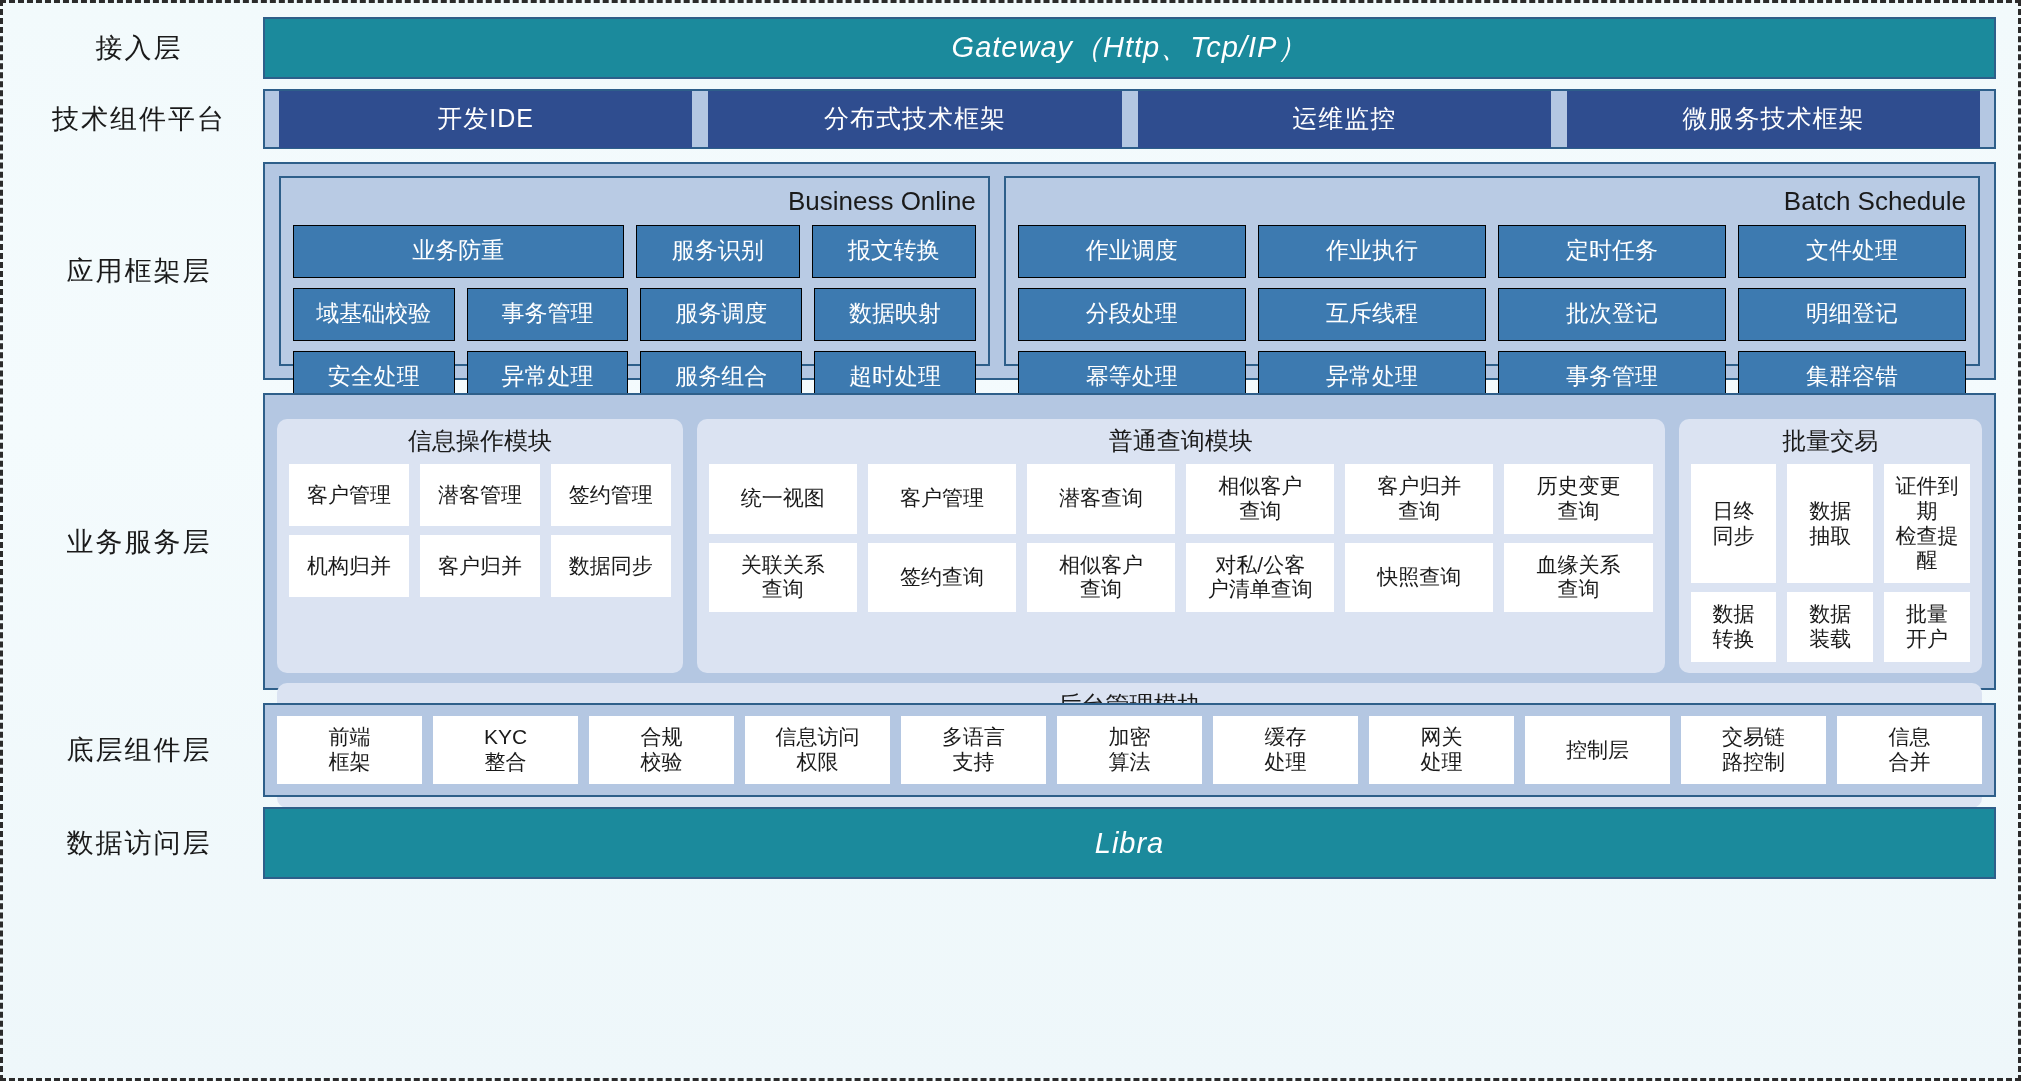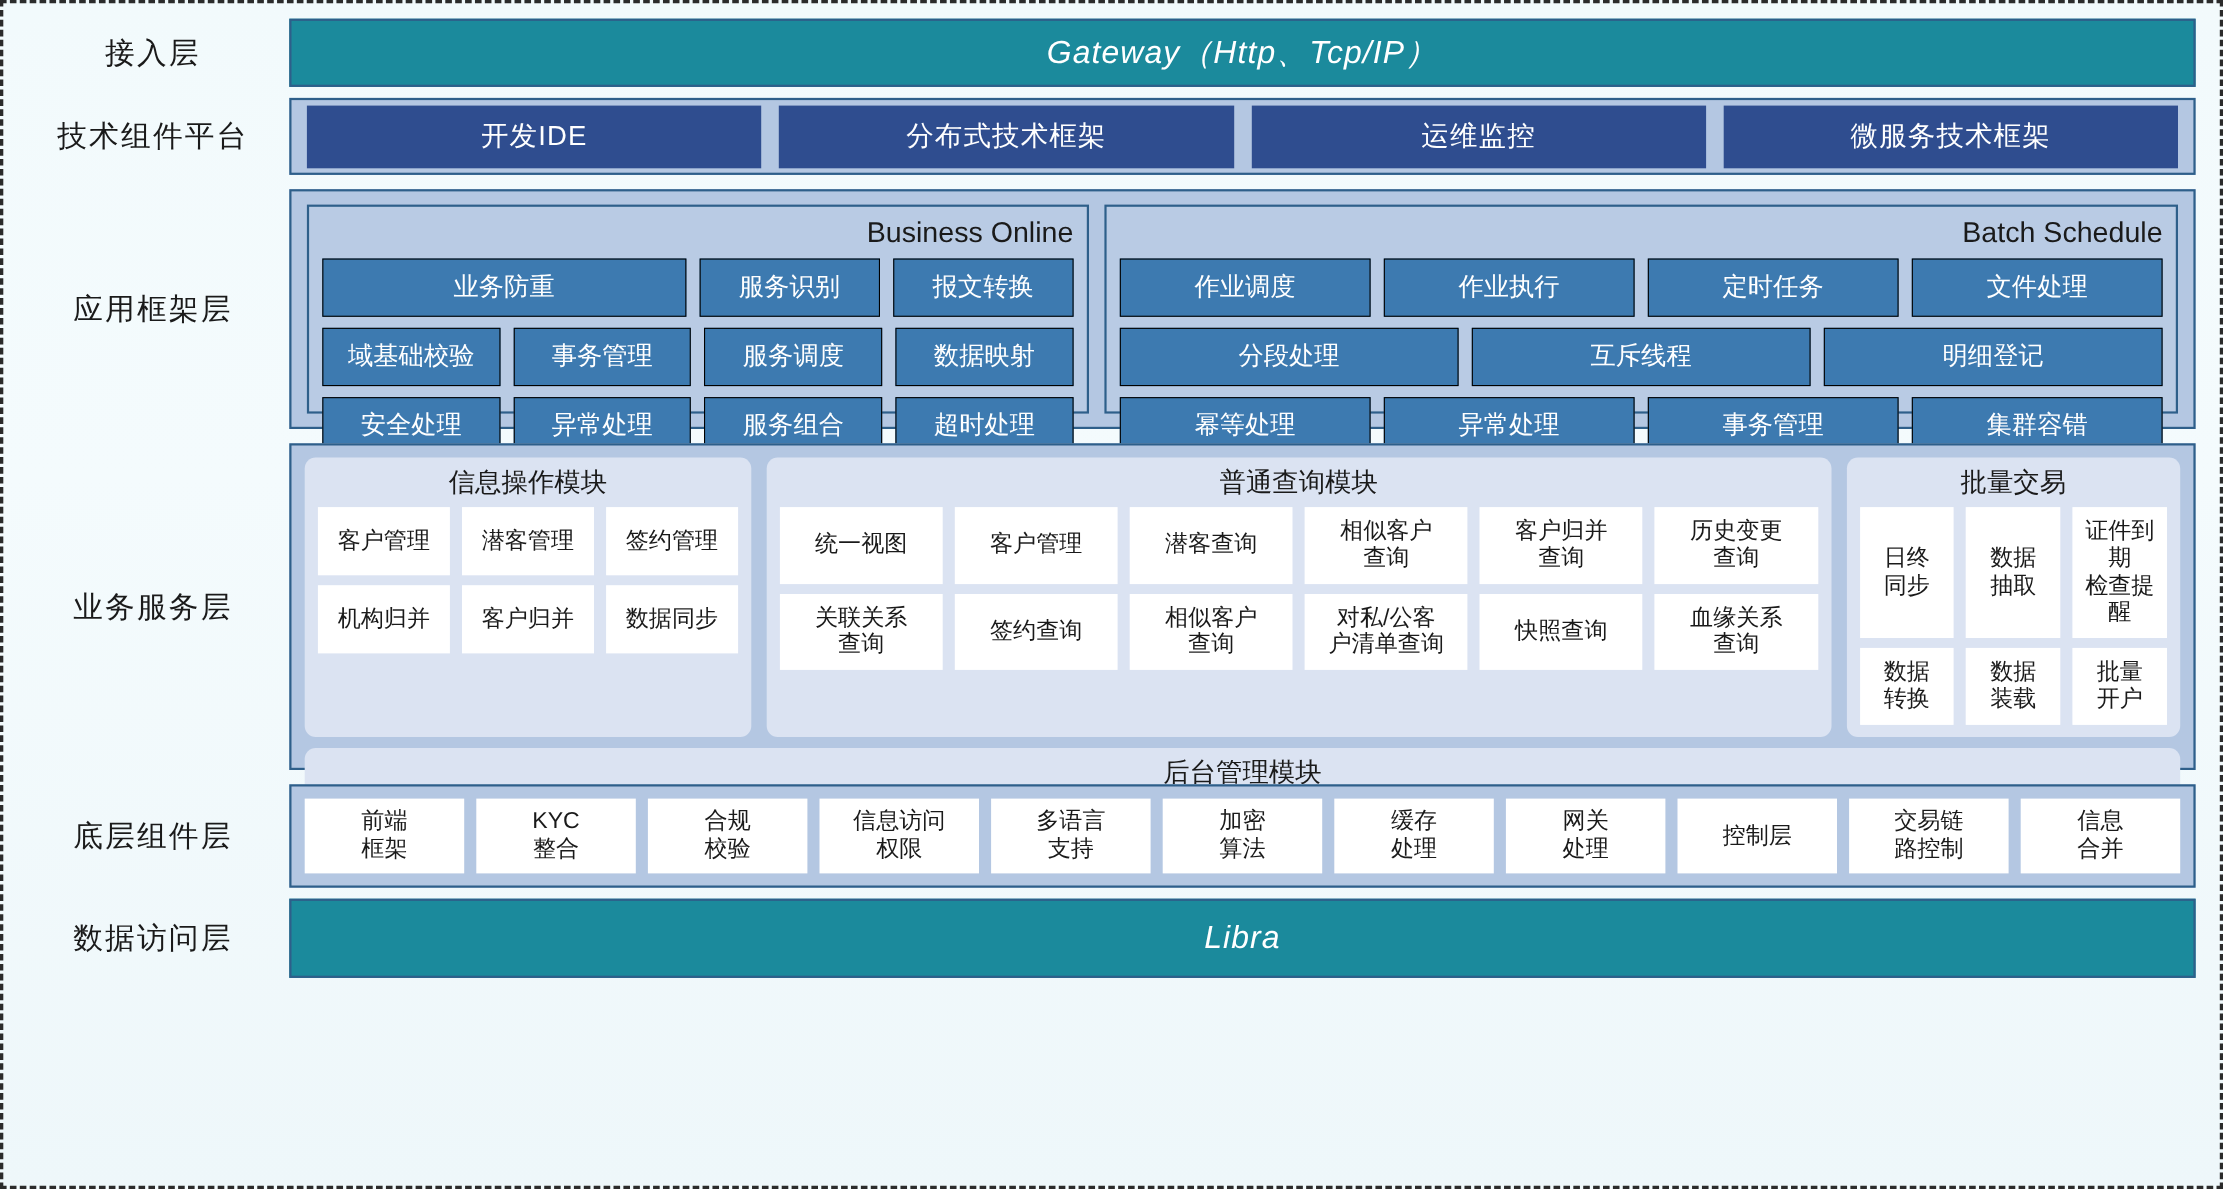--- a/index.html
+++ b/index.html
@@ -112,21 +112,21 @@
   .blue-chip.span2 { flex: 2.08; }
 
   
   .biz-panel {
     flex: 1;
     background: #b4c7e2;
     border: 2px solid #2e5f8a;
     display: flex;
     flex-direction: column;
     gap: 10px;
-    padding: 11px 12px;
+    padding: 24px 12px;
   }
   .biz-top { display: flex; gap: 14px; }
   .mod-card {
     background: #dbe3f2;
     border-radius: 10px;
     padding: 4px 12px 11px 12px;
     display: flex;
     flex-direction: column;
   }
   .mod-card.info   { flex: 0 0 23.8%; }
@@ -180,21 +180,21 @@
 
   <div class="layer-row" style="height:62px;">
     <div class="layer-label">接入层</div>
     <div class="layer-body">
       <div class="teal-bar">Gateway（Http、Tcp/IP）</div>
     </div>
   </div>
 
   <div class="gap-s"></div>
 
-  <div class="layer-row" style="height:70px;">
+  <div class="layer-row" style="height:60px;">
     <div class="layer-label">技术组件平台</div>
     <div class="layer-body">
       <div class="tech-panel">
         <div class="tech-chip">开发IDE</div>
         <div class="tech-chip">分布式技术框架</div>
         <div class="tech-chip">运维监控</div>
         <div class="tech-chip">微服务技术框架</div>
       </div>
     </div>
   </div>
@@ -234,20 +234,21 @@
           <div class="grid-rows">
             <div class="grid-row">
               <div class="blue-chip">作业调度</div>
               <div class="blue-chip">作业执行</div>
               <div class="blue-chip">定时任务</div>
               <div class="blue-chip">文件处理</div>
             </div>
             <div class="grid-row">
               <div class="blue-chip">分段处理</div>
               <div class="blue-chip">互斥线程</div>
+              <div class="blue-chip">批次登记</div>
               <div class="blue-chip">明细登记</div>
             </div>
             <div class="grid-row">
               <div class="blue-chip">幂等处理</div>
               <div class="blue-chip">异常处理</div>
               <div class="blue-chip">事务管理</div>
               <div class="blue-chip">集群容错</div>
             </div>
           </div>
         </div>

